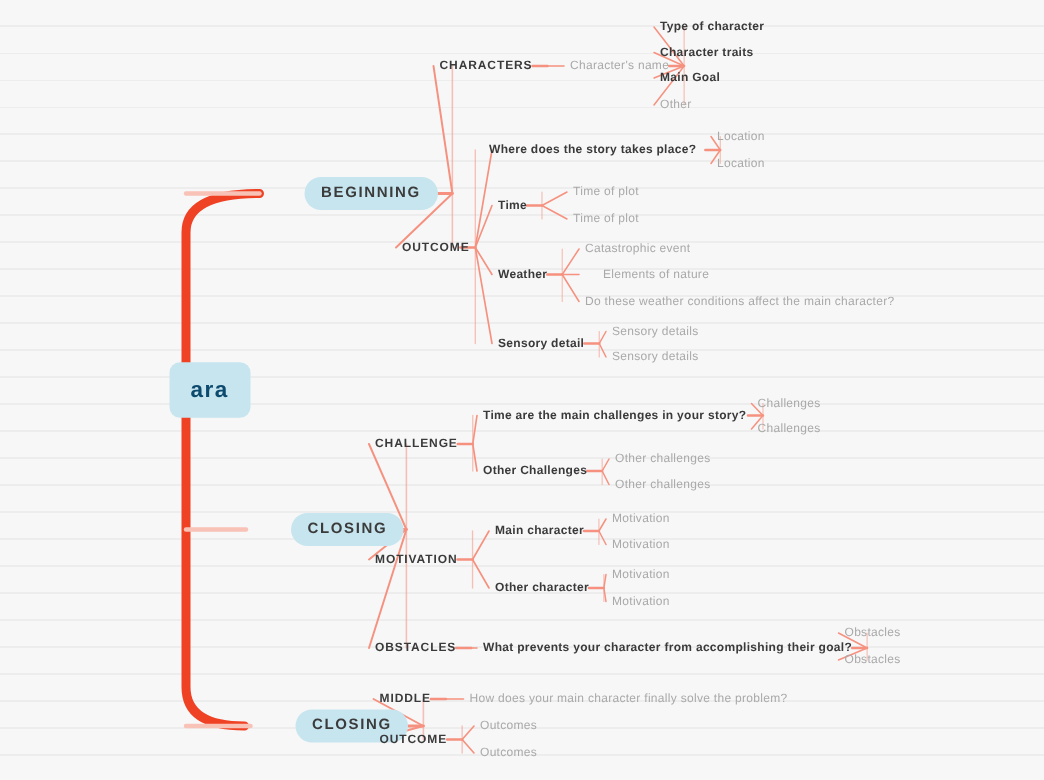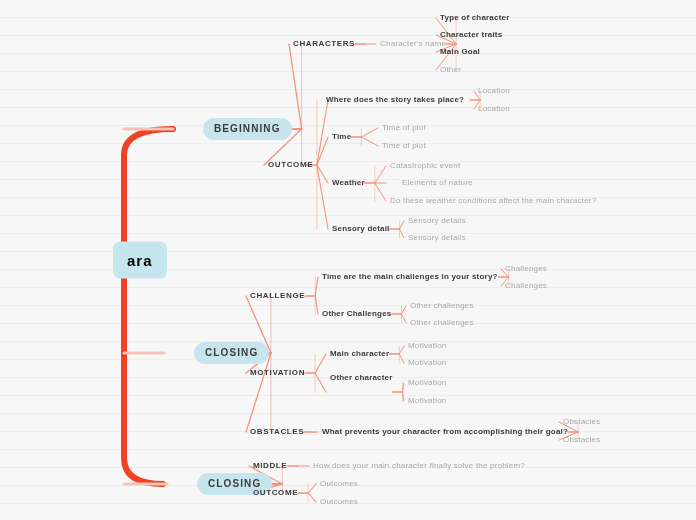--- a/index.html
+++ b/index.html
@@ -31,21 +31,21 @@
   }
   .node {
     position: absolute;
     white-space: nowrap;
     line-height: 1;
   }
   
   .root-node {
     background: #c7e5ef;
     border-radius: 7px;
-    color: #000000;
+    color: #0c4a6e;
     font-size: 15px;
     font-weight: bold;
     letter-spacing: 1px;
     padding: 11px 14px;
     transform: translateY(-50%);
   }
   
   .pill-node {
     background: #c7e5ef;
     border-radius: 11px;
@@ -201,21 +201,21 @@
       <div class="node label-strong" style="left: 250px; top: 296px;">CHALLENGE</div>
       <div class="node label-strong" style="left: 250px; top: 373px;">MOTIVATION</div>
       <div class="node label-strong" style="left: 250px; top: 432px;">OBSTACLES</div>
       <div class="node label-mid" style="left: 322px; top: 277px;">Time are the main challenges in your story?</div>
       <div class="node label-mid" style="left: 322px; top: 314px;">Other Challenges</div>
       <div class="node label-muted" style="left: 505px; top: 269px;">Challenges</div>
       <div class="node label-muted" style="left: 505px; top: 286px;">Challenges</div>
       <div class="node label-muted" style="left: 410px; top: 306px;">Other challenges</div>
       <div class="node label-muted" style="left: 410px; top: 323px;">Other challenges</div>
       <div class="node label-mid" style="left: 330px; top: 354px; text-align: right;">Main character</div>
-      <div class="node label-mid" style="left: 330px; top: 378px;">Other character</div>
+      <div class="node label-mid" style="left: 330px; top: 392px;">Other character</div>
       <div class="node label-muted" style="left: 408px; top: 346px;">Motivation</div>
       <div class="node label-muted" style="left: 408px; top: 363px;">Motivation</div>
       <div class="node label-muted" style="left: 408px; top: 383px;">Motivation</div>
       <div class="node label-muted" style="left: 408px; top: 401px;">Motivation</div>
       <div class="node label-mid" style="left: 322px; top: 432px;">What prevents your character from accomplishing their goal?</div>
       <div class="node label-muted" style="left: 563px; top: 422px;">Obstacles</div>
       <div class="node label-muted" style="left: 563px; top: 440px;">Obstacles</div>
       <div class="node pill-node" style="left: 197px; top: 484px;">CLOSING</div>
       <div class="node label-strong" style="left: 253px; top: 466px;">MIDDLE</div>
       <div class="node label-strong" style="left: 253px; top: 493px;">OUTCOME</div>

